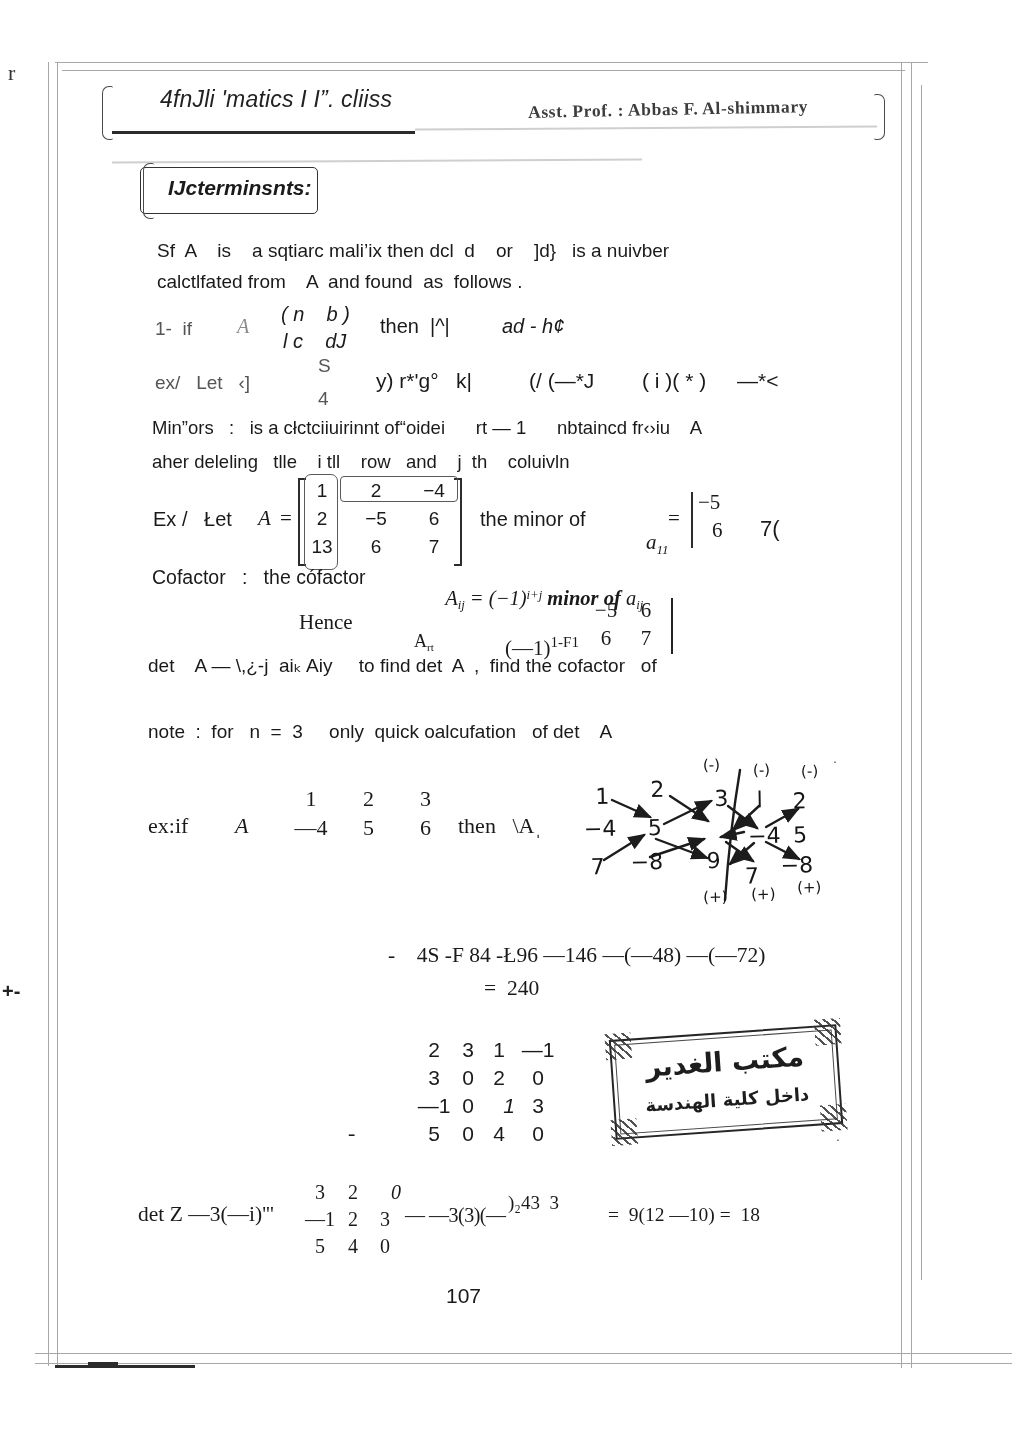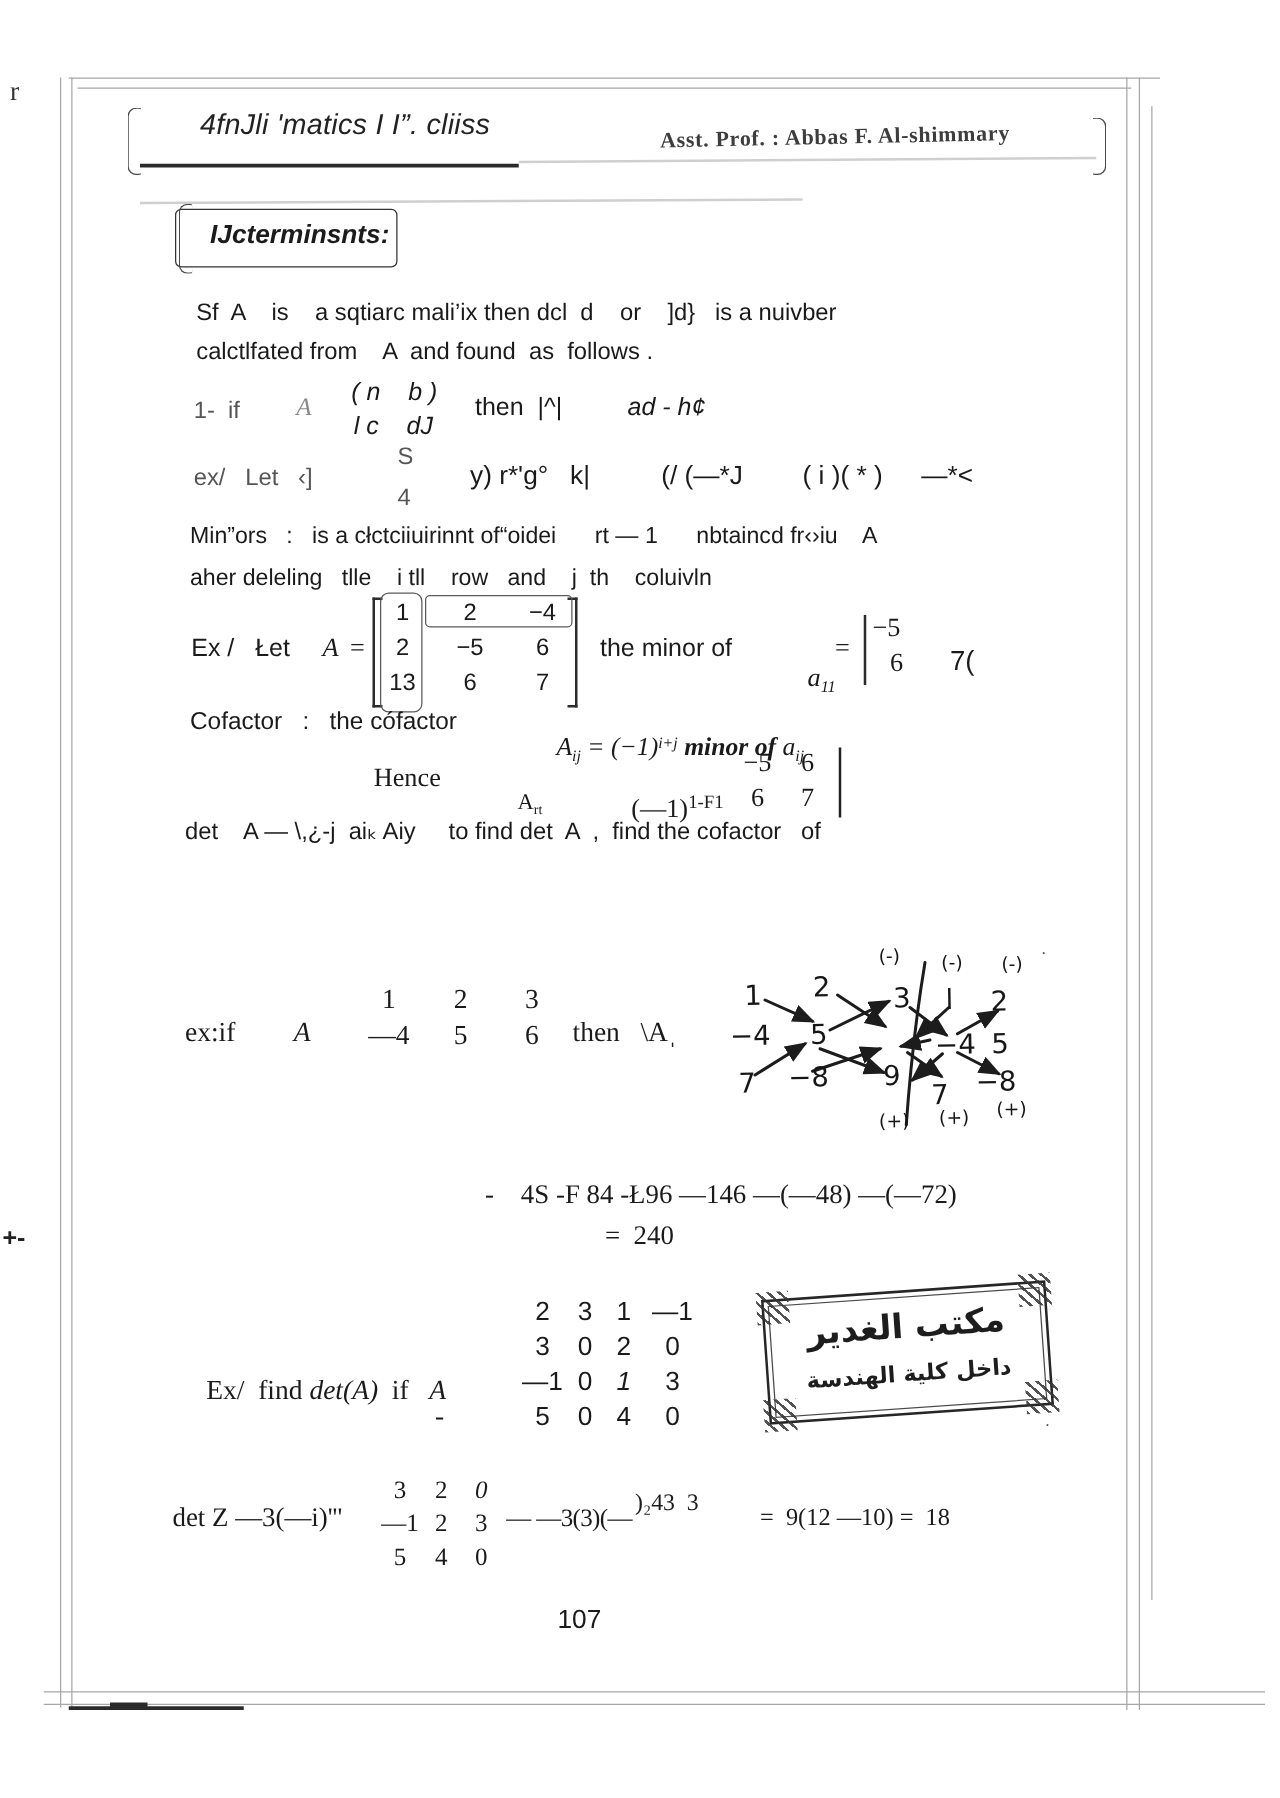--- a/index.html
+++ b/index.html
@@ -2,21 +2,21 @@
 <html><head>
 <meta charset="utf-8">
 <style>
   * { margin:0; padding:0; box-sizing:border-box; }
   html,body { background:#ffffff; }
   .page { position:relative; width:1024px; height:1438px; background:#fff; overflow:hidden;
           color:#1a1a1a; font-family:"Liberation Sans","DejaVu Sans",sans-serif; }
   .t { position:absolute; white-space:pre; line-height:1.15; }
   .sans { font-family:"Liberation Sans","DejaVu Sans",sans-serif; }
   .serif { font-family:"Liberation Serif","DejaVu Serif",serif; }
-  .it { font-style:italic; }
+  .it { font-style:italic;text-align:right; }
   .b { font-weight:bold; }
   .gray { color:#555; }
   .lgray { color:#8a8a8a; }
   .ln { position:absolute; background:#a7a7a7; }
   .lnd { position:absolute; background:#2b2b2b; }
   .lnf { position:absolute; background:#cfcfcf; }
   sub.s { font-size:0.62em; vertical-align:-0.35em; }
   sup.s { font-size:0.62em; vertical-align:0.5em; }
   
   .mx { position:absolute; display:grid; text-align:center; }
@@ -132,20 +132,21 @@
     <span>(—1)</span><sup class="s" style="font-size:0.72em;">1-F1</sup>
   </div>
   <div class="mx serif" style="left:585px;top:598px;grid-template-columns:42px 38px;grid-auto-rows:28px;font-size:21px;border-right:2px solid #222;padding-right:6px;">
     <span>−5</span>
     <span>6</span>
     <span>6</span>
     <span>7</span>
   </div>
 
   <div class="t sans" style="left:148px;top:655px;font-size:19px;">det    A — \,¿-j  aiₖ Aiy     to find det  A  ,  find the cofactor   of</div>
+  <div class="t sans" style="left:148px;top:721px;font-size:19px;">note  :  for   n  =  3     only  quick oalcufation   of det    A</div>
 
   <div class="t serif" style="left:148px;top:813px;font-size:22px;">ex:if</div>
   <div class="t serif it" style="left:235px;top:813px;font-size:22px;">A</div>
   <div class="mx serif" style="left:282px;top:786px;grid-template-columns:58px 57px 57px;grid-auto-rows:29px;font-size:22px;">
     <span>1</span>
     <span>2</span>
     <span>3</span>
     <span>—4</span>
     <span>5</span>
     <span>6</span>
@@ -195,23 +196,20 @@
       <text x="124" y="154" font-size="15px">(+)</text>
       <text x="172" y="152" font-size="15px">(+)</text>
       <text x="218" y="146" font-size="15px">(+)</text>
     </g>
   </svg>
   <div class="dotk" style="left:833px;top:750px;">.</div>
 
   <div class="t serif" style="left:388px;top:943px;font-size:21.5px;">-    4S -F 84 -Ł96 —146 —(—48) —(—72)</div>
   <div class="t serif" style="left:484px;top:976px;font-size:21.5px;">=  240</div>
 
-  <div class="t serif" style="left:143px;top:1074px;font-size:22px;">
-    <span>Ex/  find </span><span class="it">det(A)</span><span>  if   </span><span class="it">A</span>
-  </div>
   <div class="t serif" style="left:348px;top:1120px;font-size:22px;">-</div>
   <div class="mx sans" style="left:415px;top:1038px;grid-template-columns:38px 30px 32px 46px;grid-auto-rows:28px;font-size:21px;font-weight:500;">
     <span>2</span>
     <span>3</span>
     <span>1</span>
     <span>—1</span>
     <span>3</span>
     <span>0</span>
     <span>2</span>
     <span>0</span>

